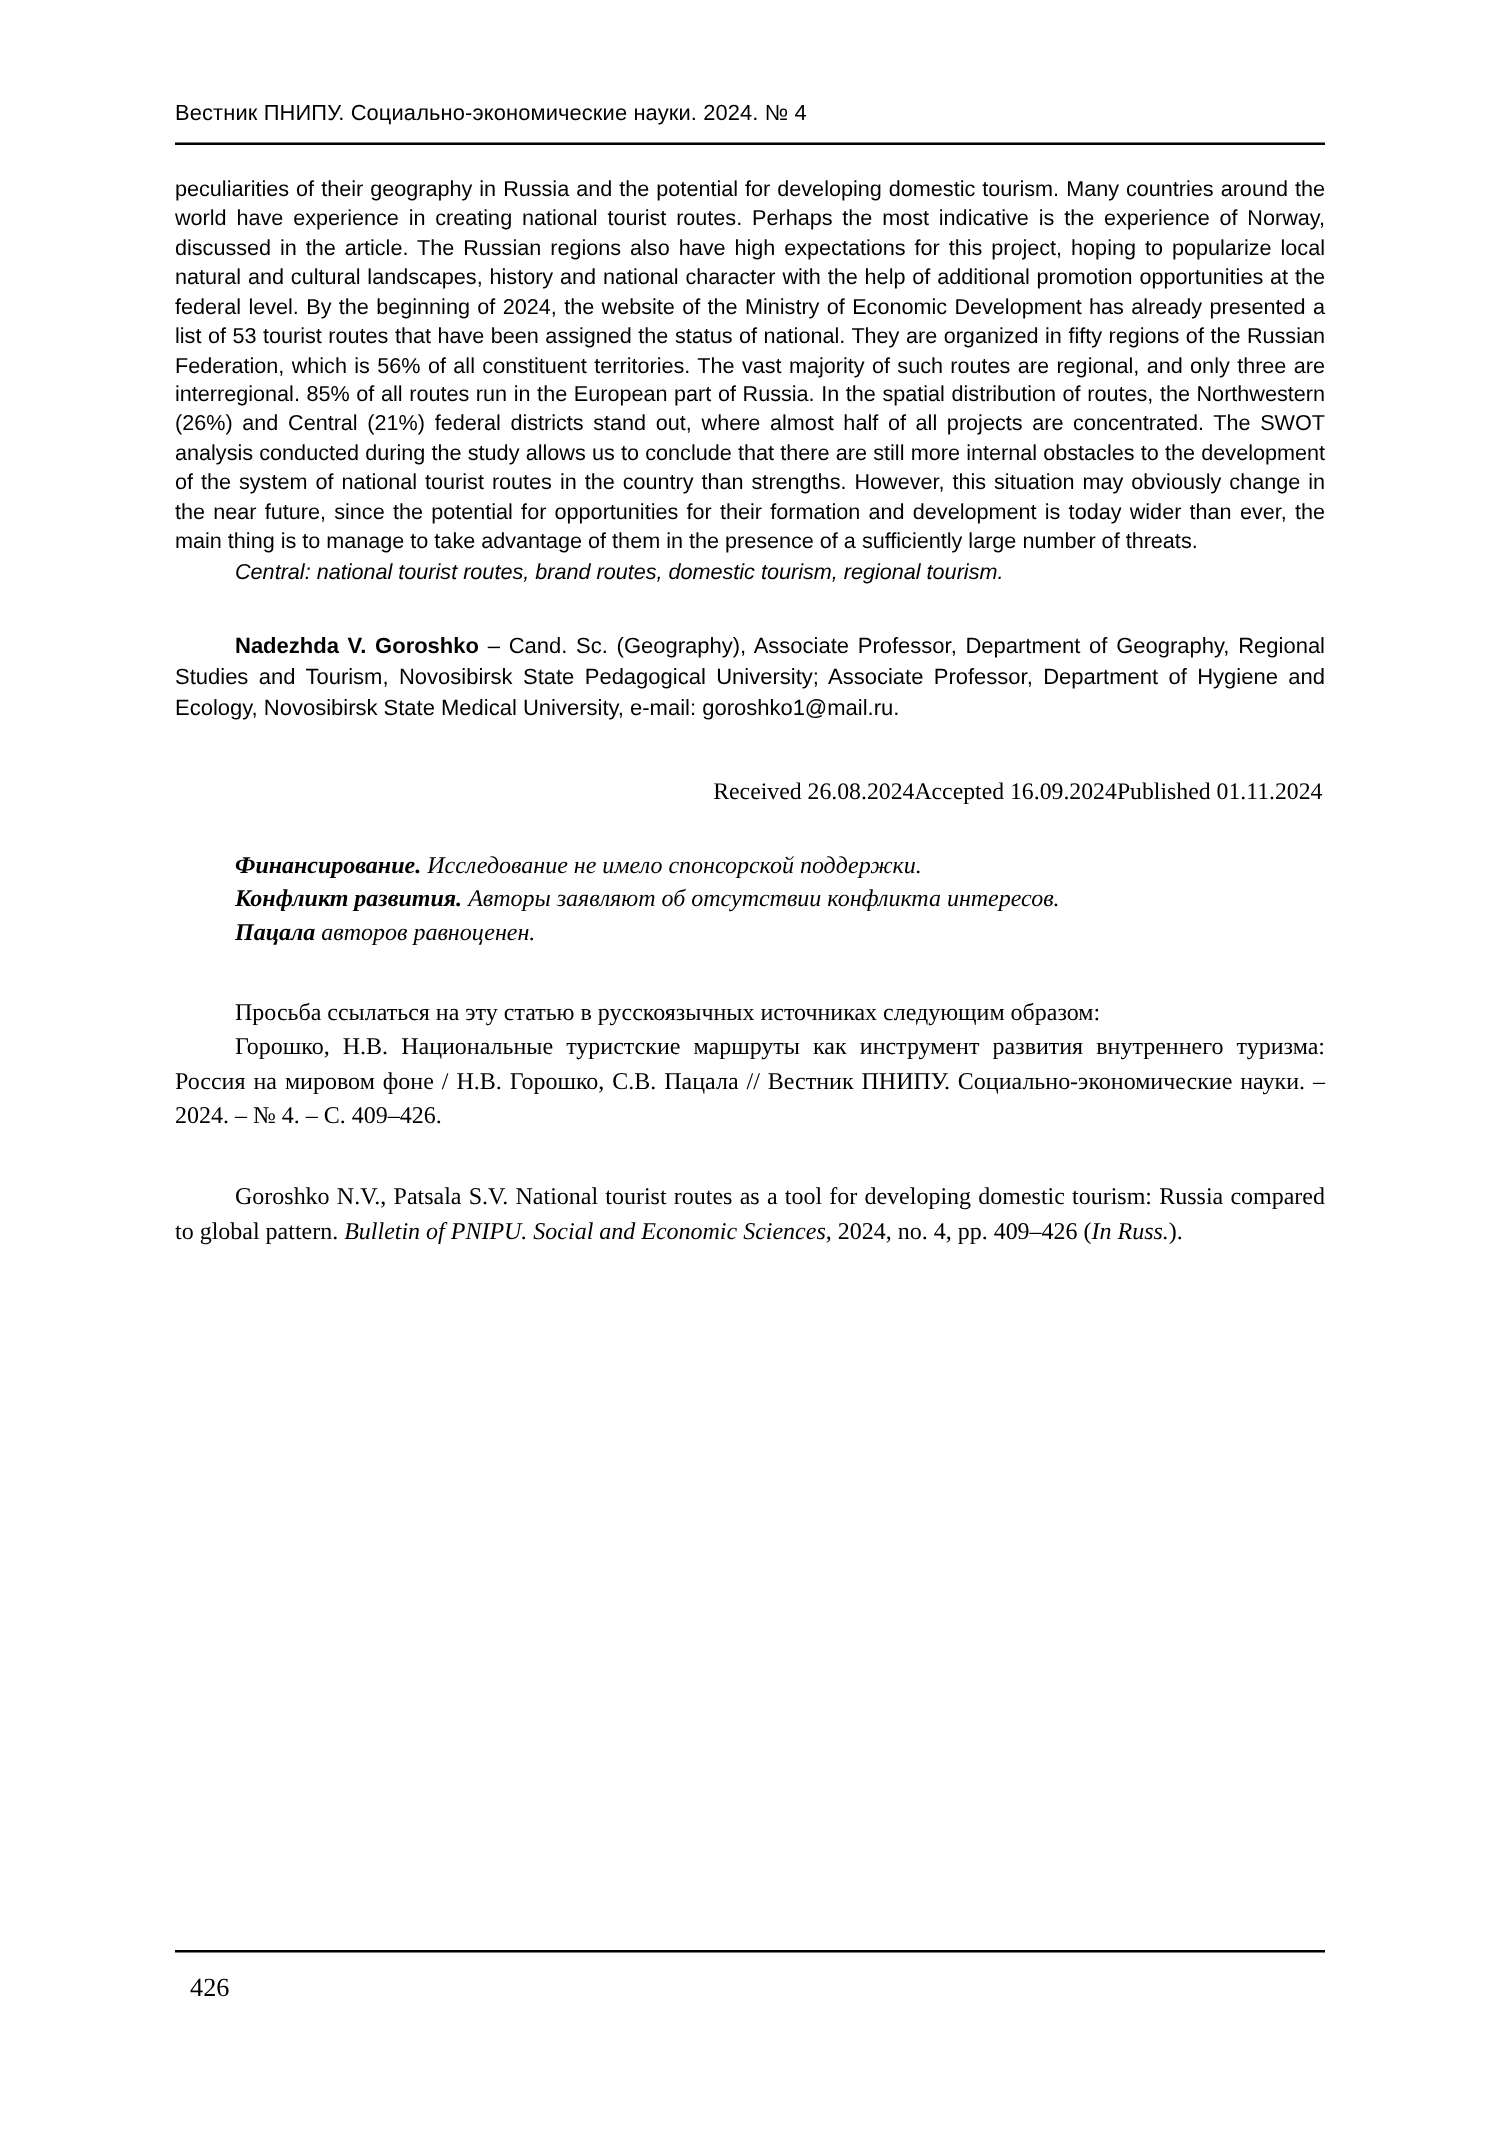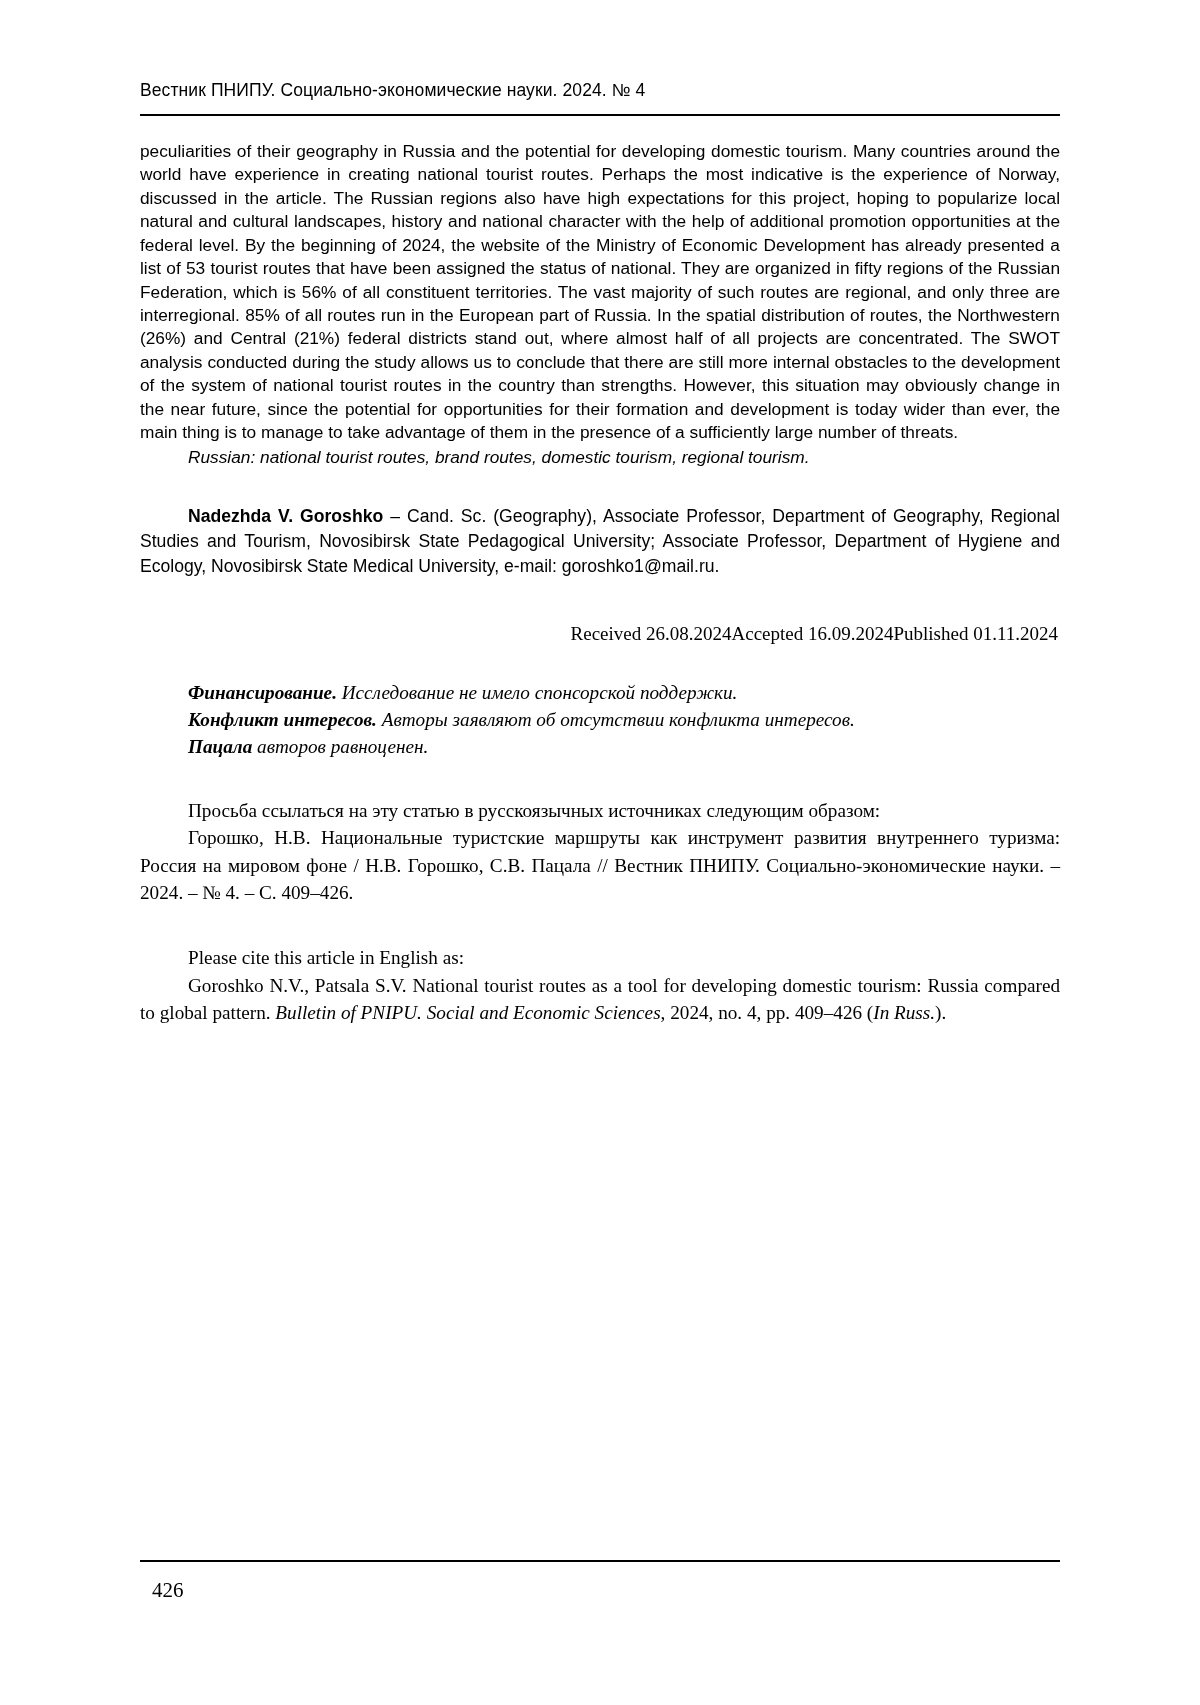--- a/index.html
+++ b/index.html
@@ -126,55 +126,54 @@
 
 <div class="page">
   <div class="content">
 
     <div class="runhead">Вестник ПНИПУ. Социально-экономические науки. 2024. № 4</div>
     <div class="rule-top"></div>
 
     <div class="abstract">peculiarities of their geography in Russia and the potential for developing domestic tourism. Many countries around the world have experience in creating national tourist routes. Perhaps the most indicative is the experience of Norway, discussed in the article. The Russian regions also have high expectations for this project, hoping to popularize local natural and cultural landscapes, history and national character with the help of additional promotion opportunities at the federal level. By the beginning of 2024, the website of the Ministry of Economic Development has already presented a list of 53 tourist routes that have been assigned the status of national. They are organized in fifty regions of the Russian Federation, which is 56% of all constituent territories. The vast majority of such routes are regional, and only three are interregional. 85% of all routes run in the European part of Russia. In the spatial distribution of routes, the Northwestern (26%) and Central (21%) federal districts stand out, where almost half of all projects are concentrated. The SWOT analysis conducted during the study allows us to conclude that there are still more internal obstacles to the development of the system of national tourist routes in the country than strengths. However, this situation may obviously change in the near future, since the potential for opportunities for their formation and development is today wider than ever, the main thing is to manage to take advantage of them in the presence of a sufficiently large number of threats.</div>
 
     <div class="keywords">
-      <i>Russian:</i>
+      <i>Central:</i>
       <i>national tourist routes, brand routes, domestic tourism, regional tourism.</i>
     </div>
 
     <div class="authors">
       <p>
         <b>Nadezhda V. Goroshko</b><span> – Cand. Sc. (Geography), Associate Professor, Department of Geography, Regional Studies and Tourism, Novosibirsk State Pedagogical University; Associate Professor, Department of Hygiene and Ecology, Novosibirsk State Medical University, e-mail: goroshko1@mail.ru.</span>
       </p>
     </div>
 
     <div class="dates">
       <span>Received 26.08.2024</span>
       <span>Accepted 16.09.2024</span>
       <span>Published 01.11.2024</span>
     </div>
 
     <div class="notes">
       <p>
         <b>Финансирование.</b><span> Исследование не имело спонсорской поддержки.</span>
       </p>
       <p>
-        <b>Конфликт интересов.</b><span> Авторы заявляют об отсутствии конфликта интересов.</span>
+        <b>Конфликт развития.</b><span> Авторы заявляют об отсутствии конфликта интересов.</span>
       </p>
       <p>
         <b>Пацала</b><span> авторов равноценен.</span>
       </p>
     </div>
 
     <div class="cite">
       <p class="ind">Просьба ссылаться на эту статью в русскоязычных источниках следующим образом:</p>
       <p class="ind">Горошко, Н.В. Национальные туристские маршруты как инструмент развития внутреннего туризма: Россия на мировом фоне / Н.В. Горошко, С.В. Пацала // Вестник ПНИПУ. Социально-экономические науки. – 2024. – № 4. – С. 409–426.</p>
     </div>
 
     <div class="cite cite-en">
-      <p class="ind">Please cite this article in English as:</p>
       <p class="ind"><span>Goroshko N.V., Patsala S.V. National tourist routes as a tool for developing domestic tourism: Russia compared to global pattern. </span><i>Bulletin of PNIPU. Social and Economic Sciences</i><span>, 2024, no. 4, pp. 409–426 (</span><i>In Russ.</i><span>).</span></p>
     </div>
 
   </div>
 
   <div class="rule-bottom"></div>
   <div class="folio">426</div>
 </div>
 
 </body></html>

